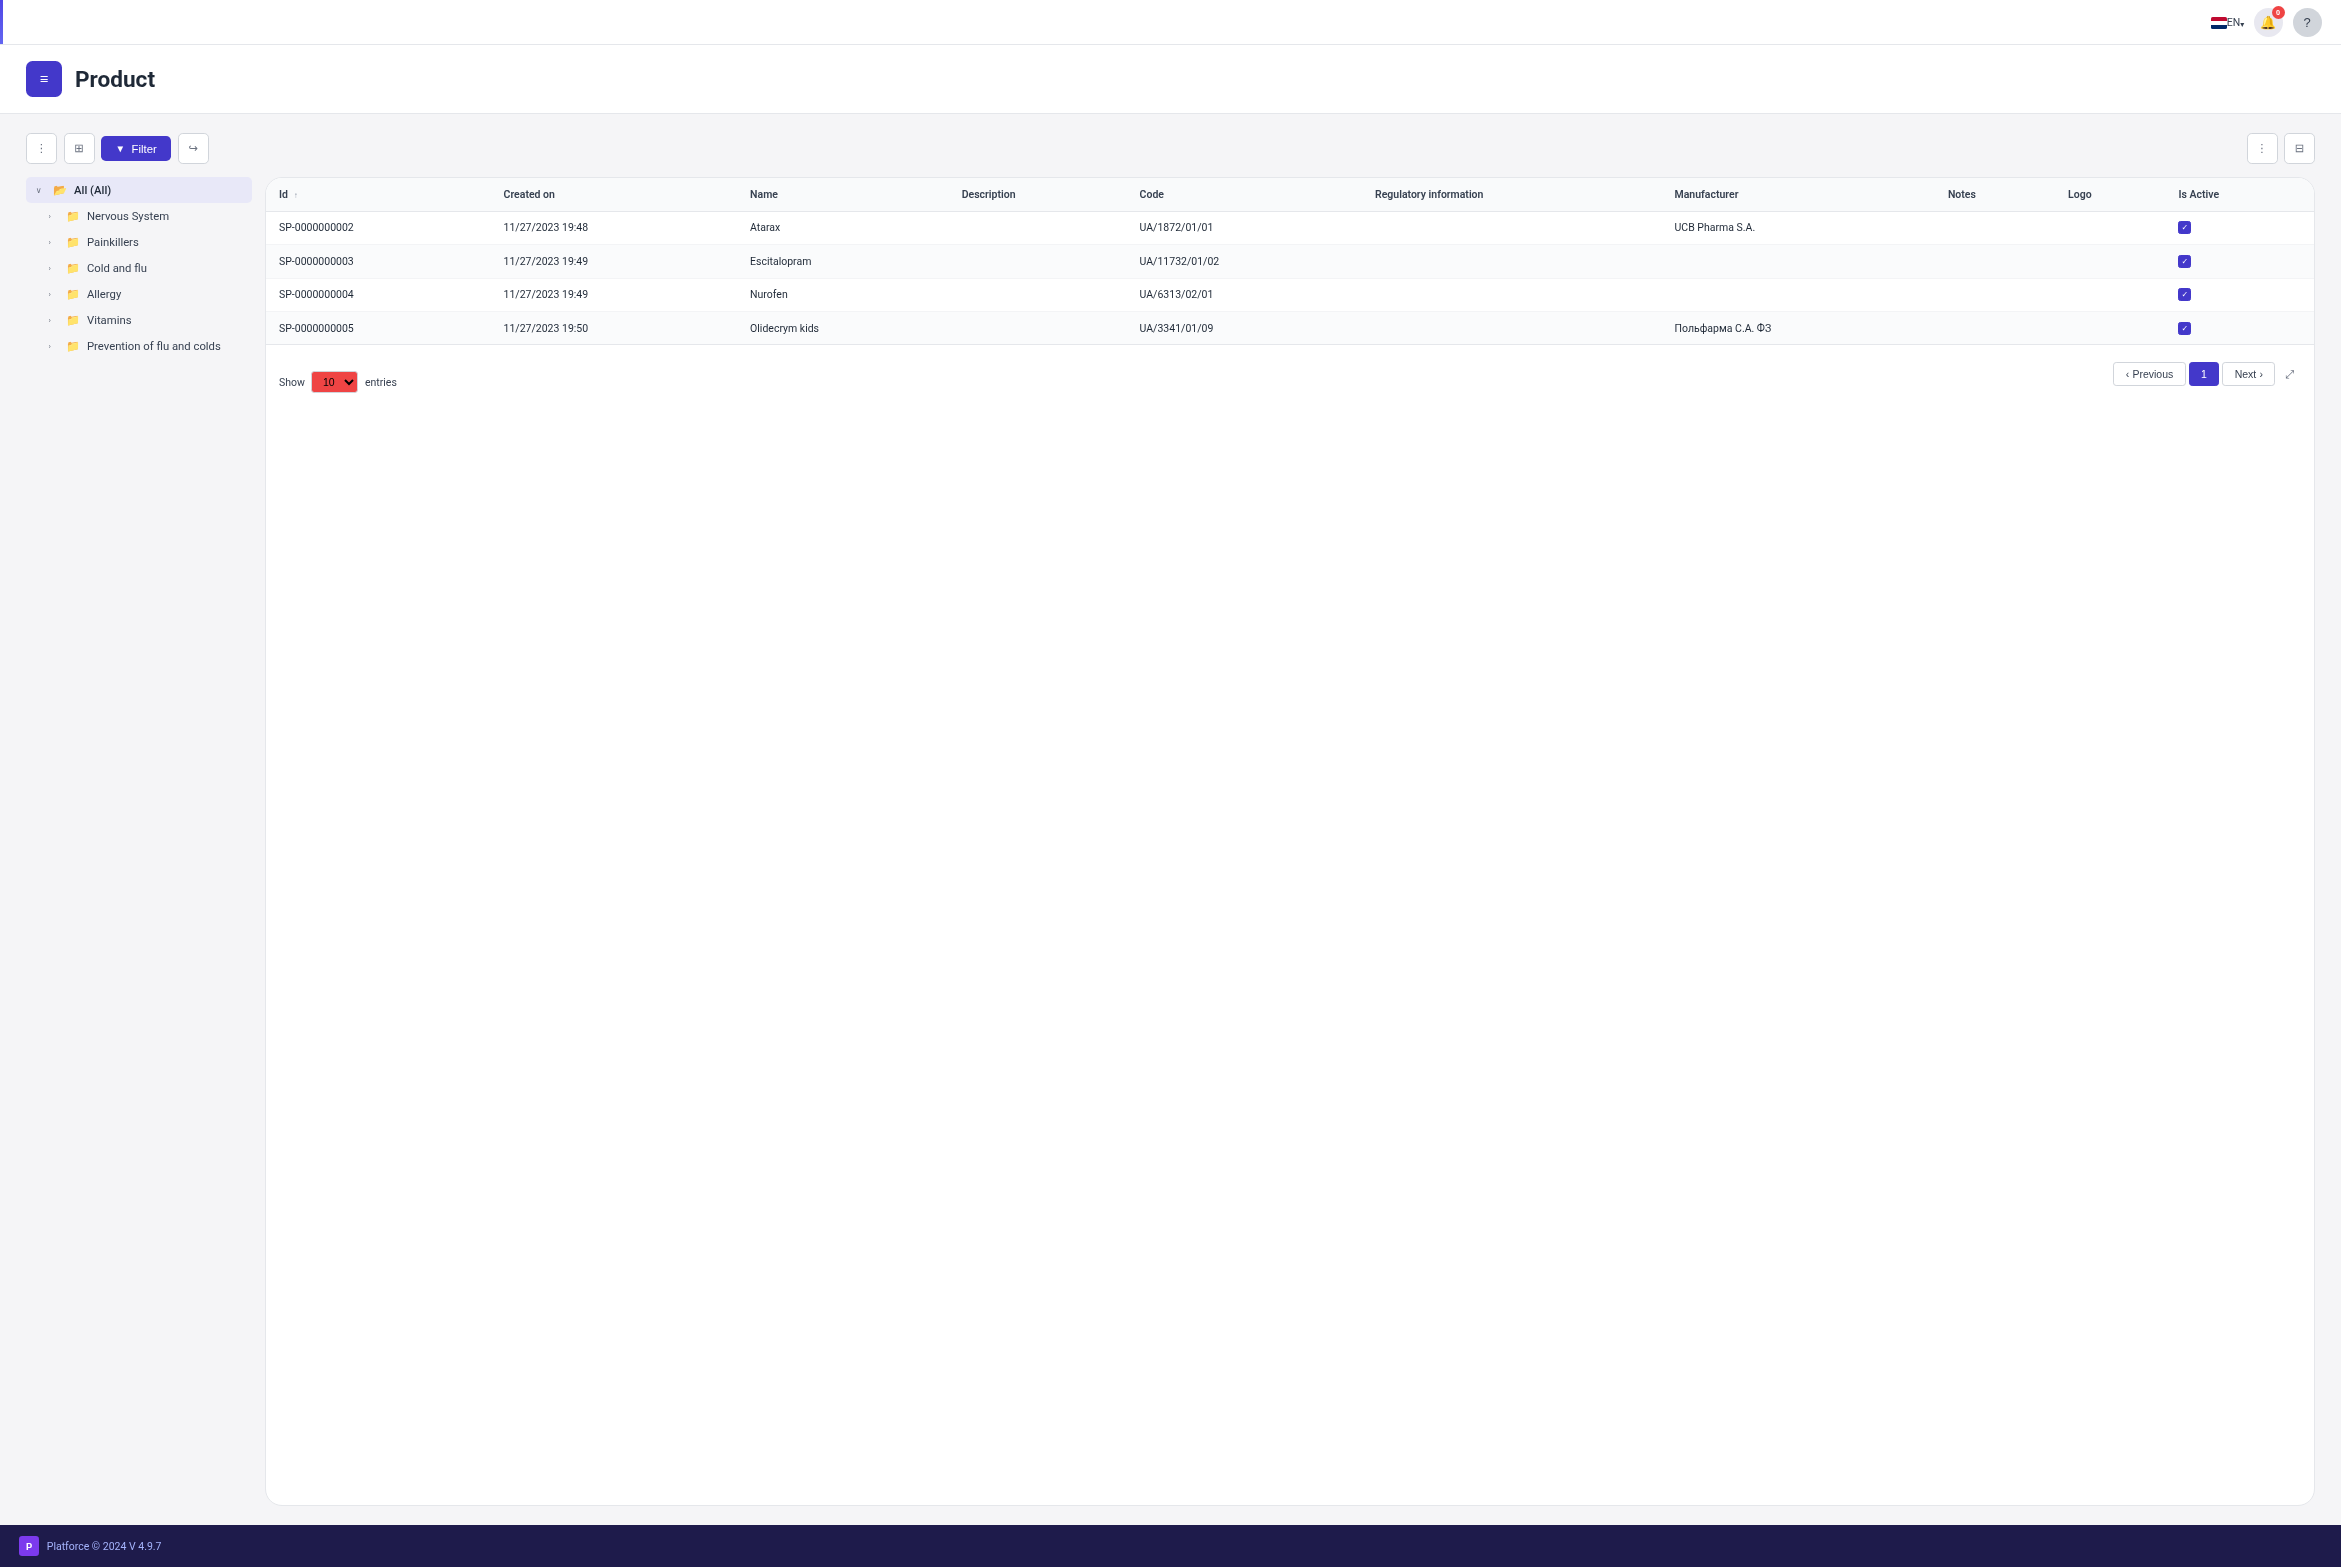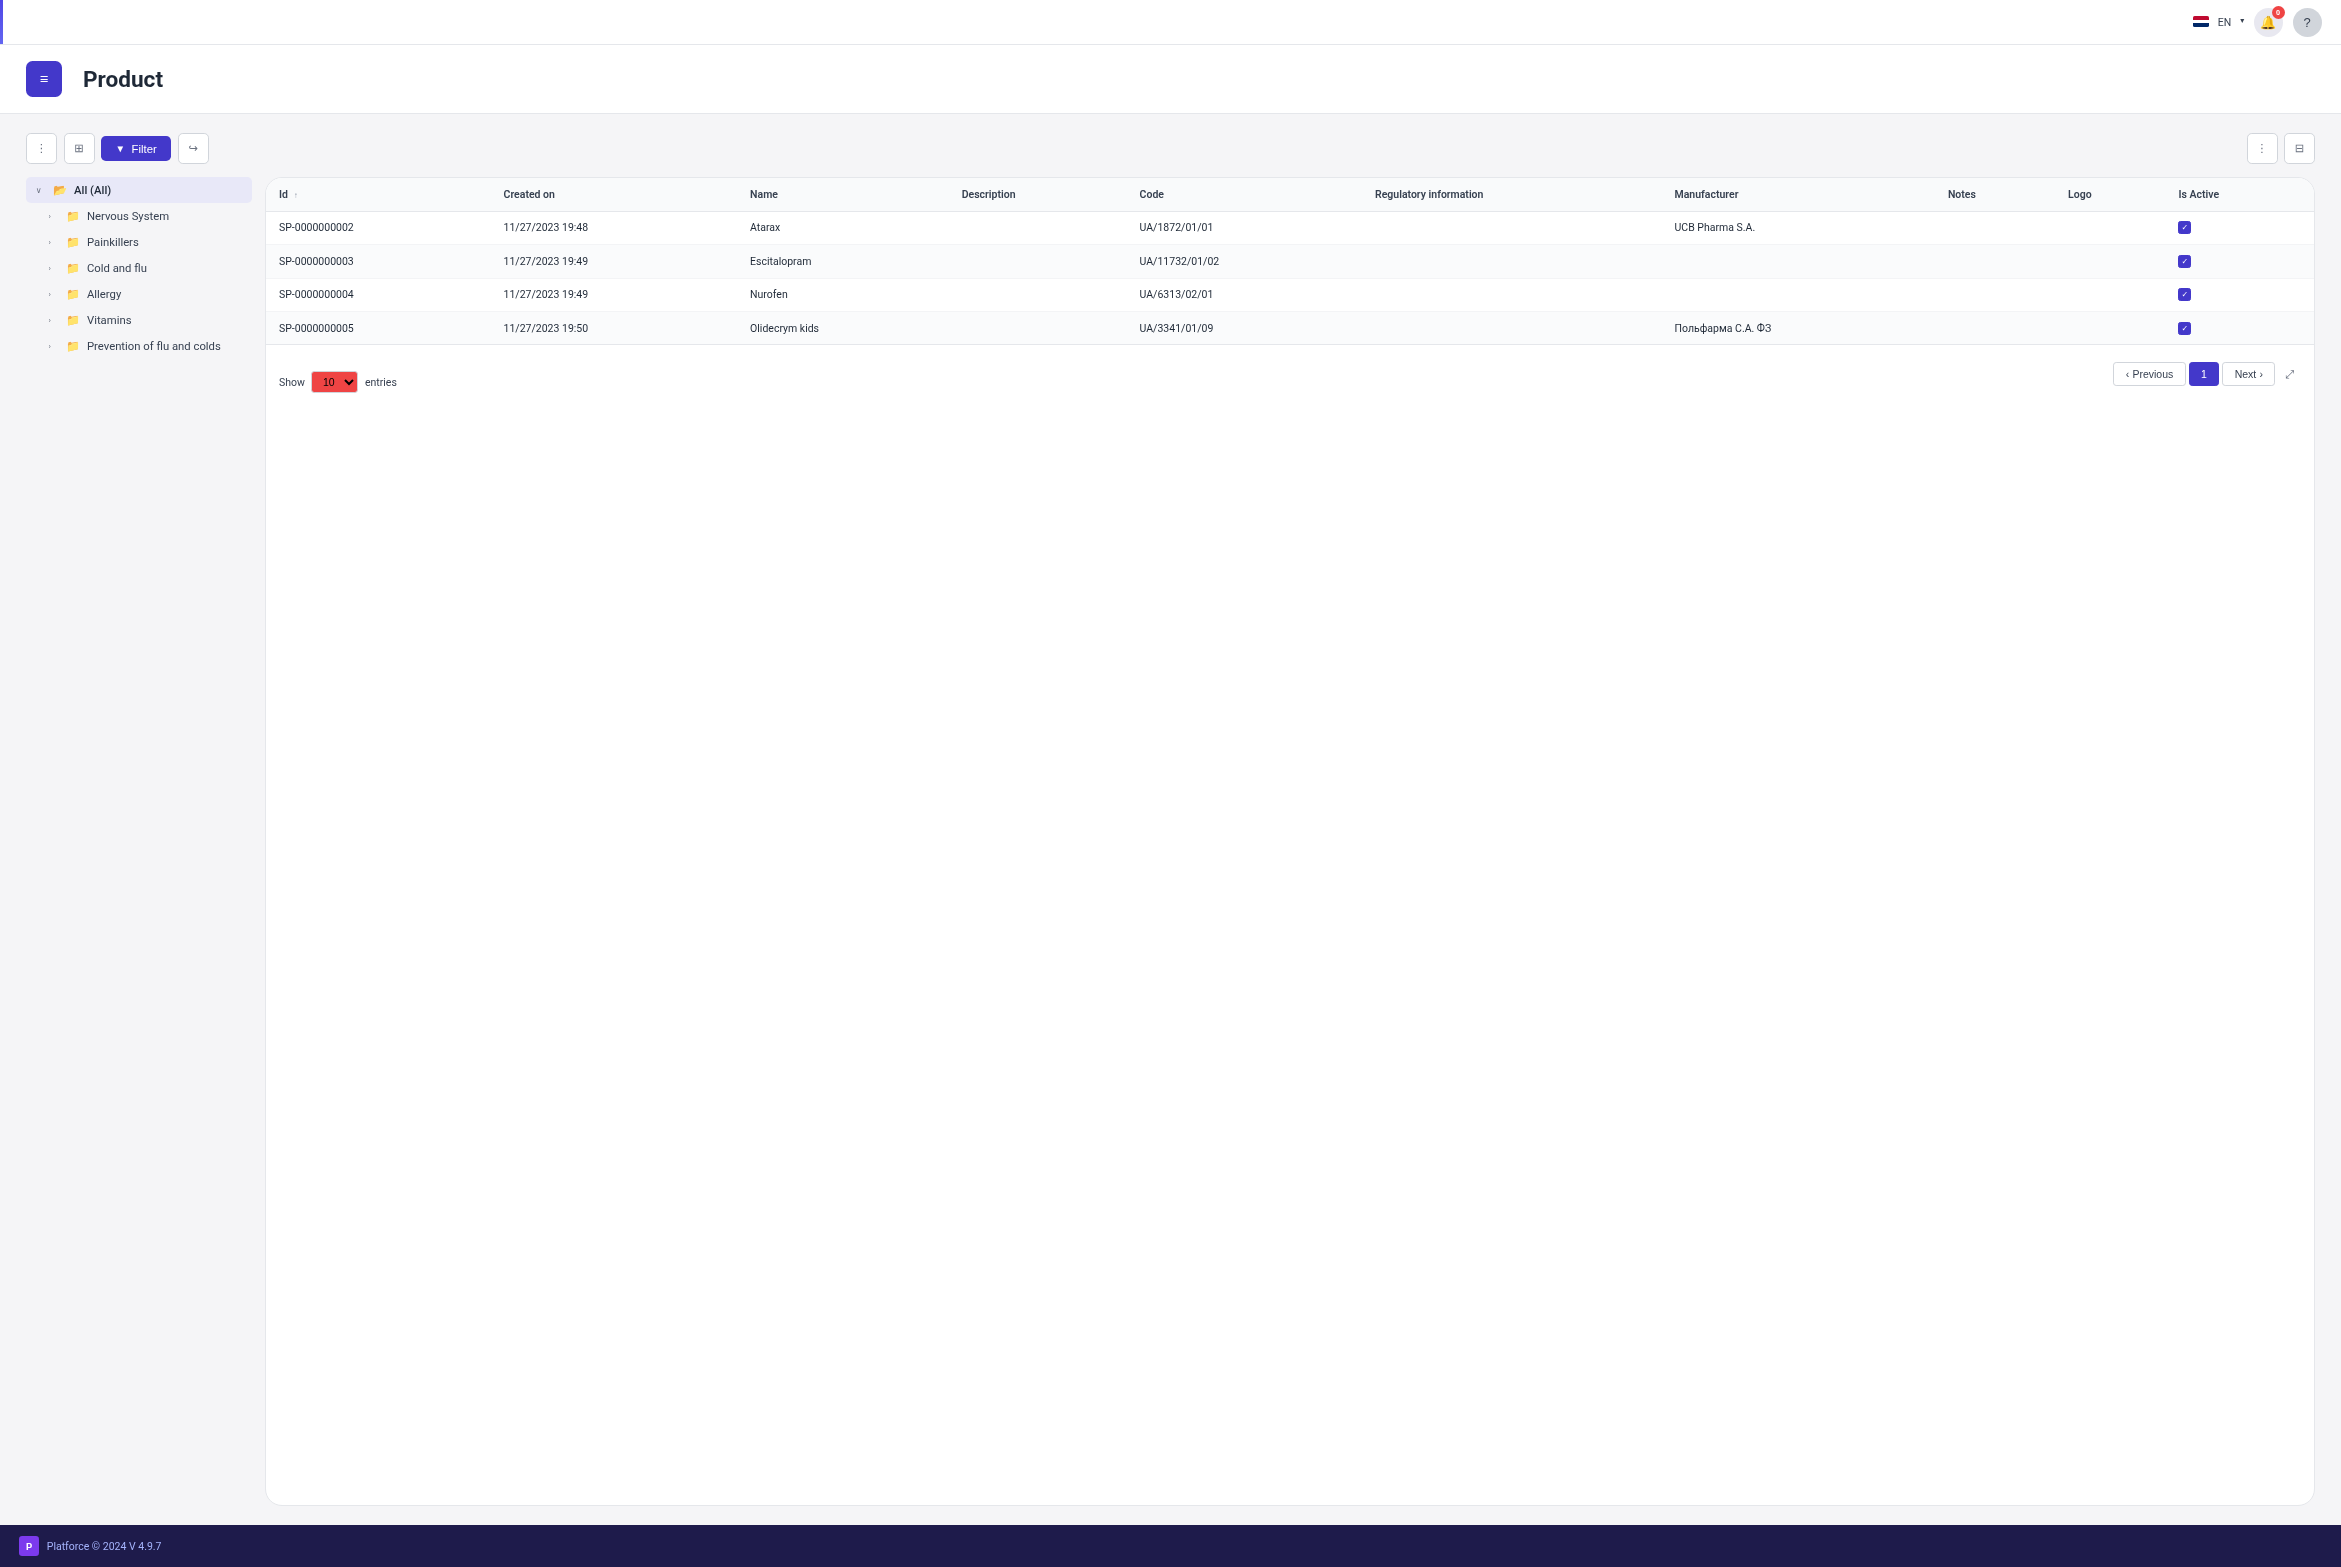--- a/index.html
+++ b/index.html
@@ -20,22 +20,22 @@
     .top-nav-left {
       position: absolute;
       left: 0;
       top: 0;
       width: 3.2px;
       height: 100%;
       background: linear-gradient(to bottom, #4f46e5, #6366f1);
     }
     .lang-selector {
       display: flex;
-      align-items: flex-start;
-      gap: 9px;
+      align-items: flex-end;
+      gap: 0;
       font-size: 10.5px;
       color: #374151;
       cursor: pointer;
     }
     .flag-icon {
       width: 16px;
       height: 11.3px;
       background: linear-gradient(to bottom, #bf0a30 33%, #fff 33%, #fff 66%, #002868 66%);
       border-radius: 1.6px;
     }
@@ -86,21 +86,20 @@
       display: flex;
       align-items: center;
       justify-content: center;
       color: #fff;
       font-size: 14.5px;
     }
     .page-title {
       font-size: 22.6px;
       font-weight: 700;
       color: #1f2937;
-      margin-left: 8px;
     }
 
     
     .main-content {
       flex: 1;
       display: flex;
       flex-direction: column;
       padding: 19.4px 26px;
     }
 

